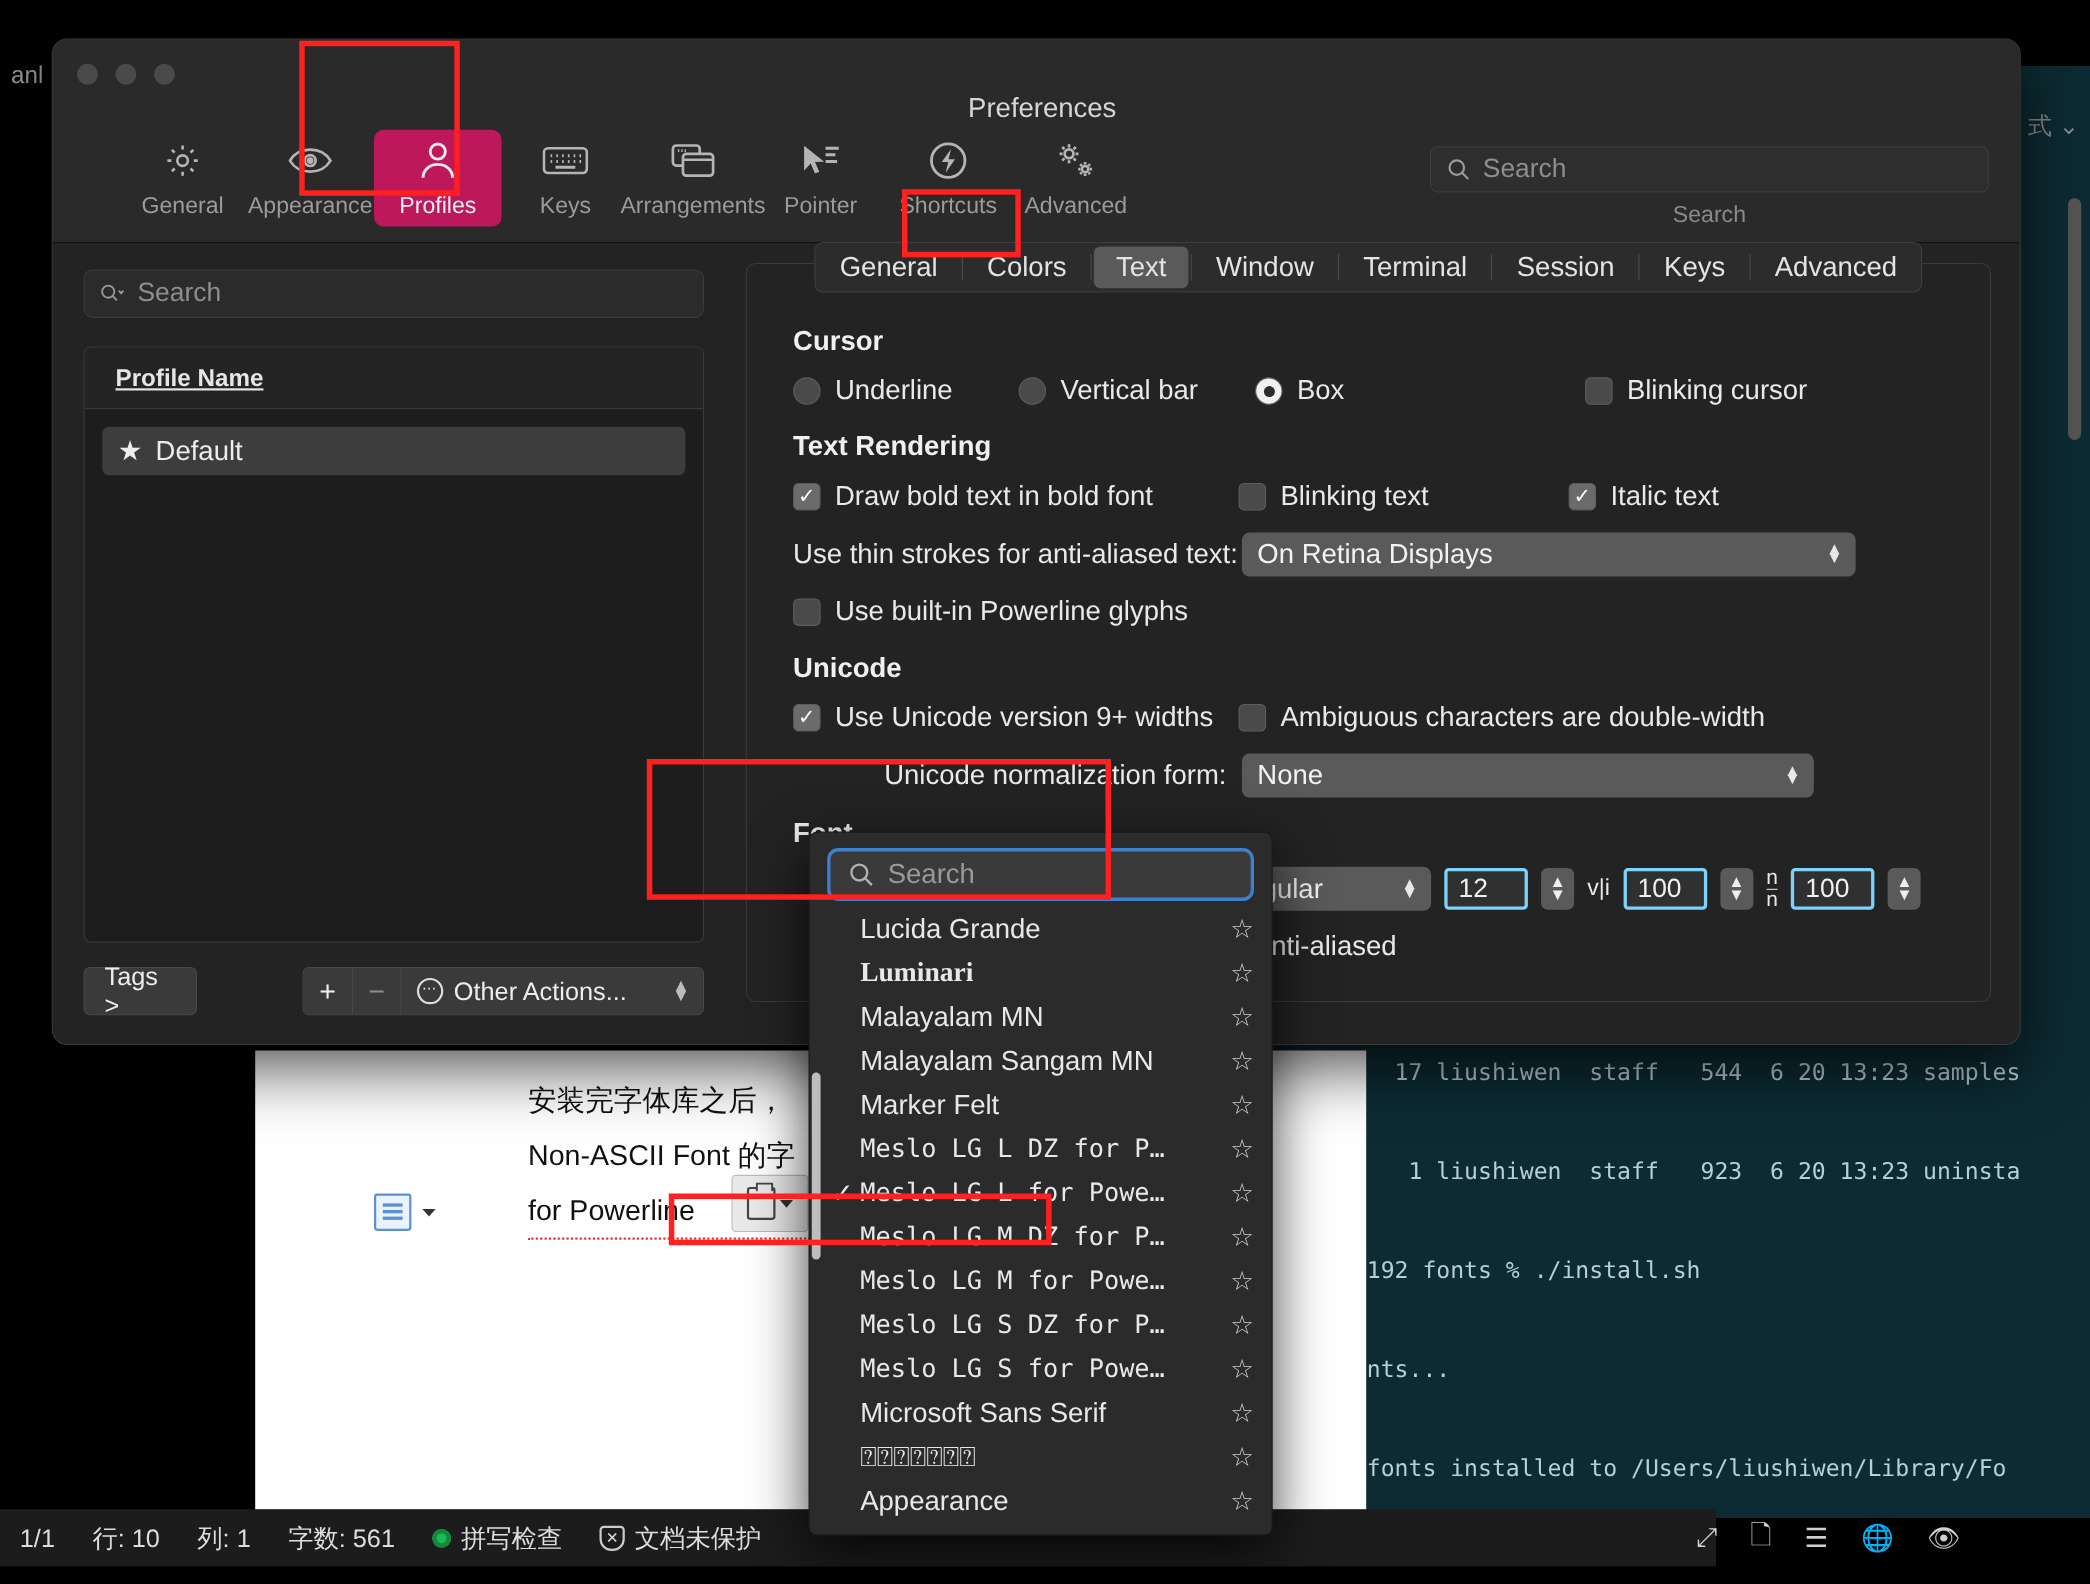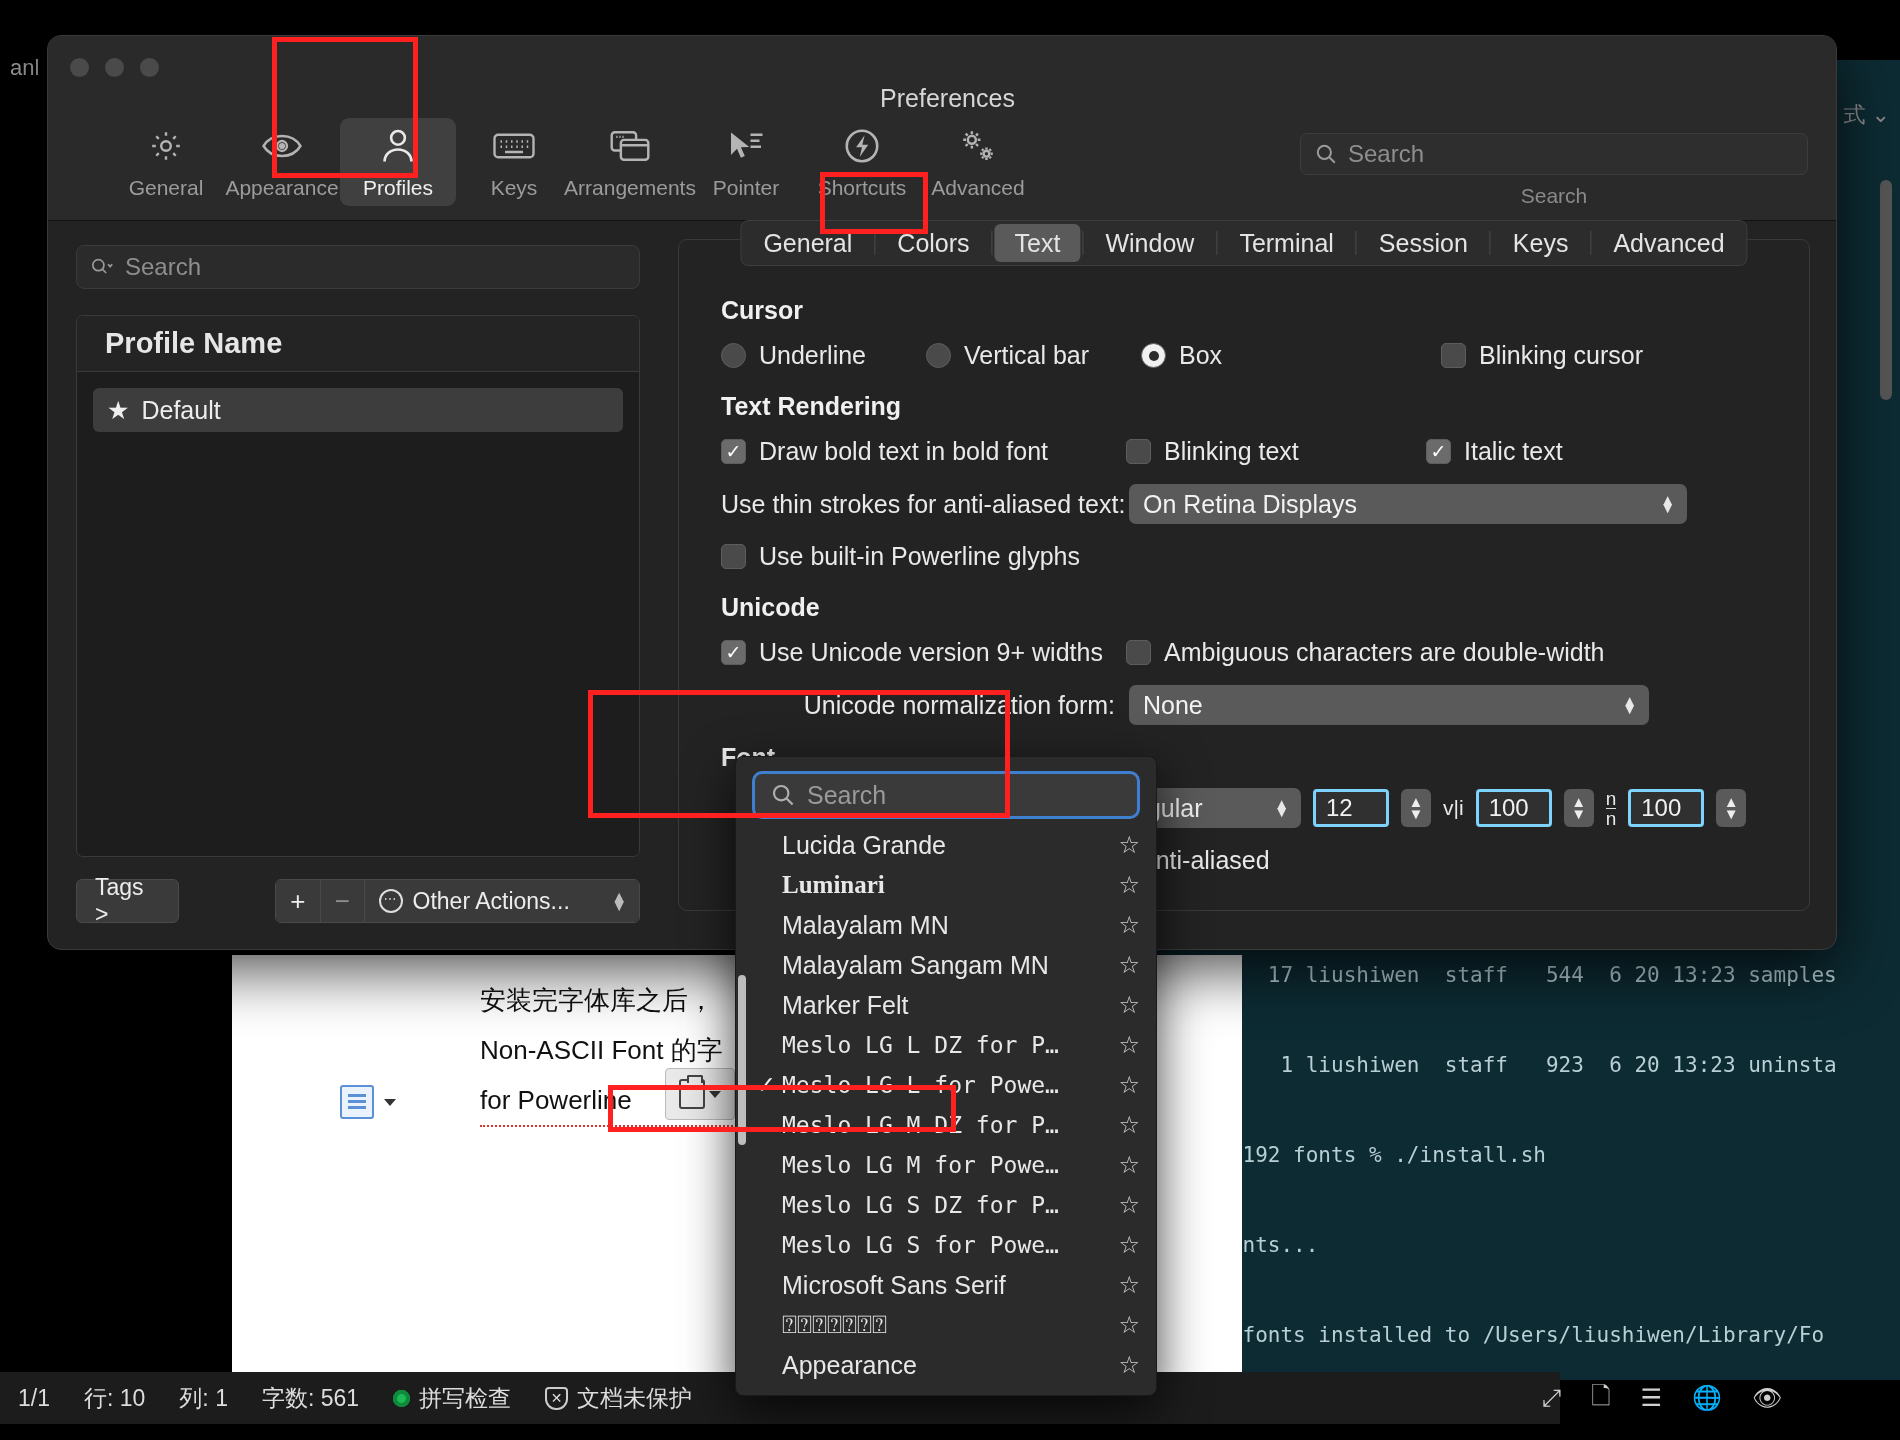--- a/index.html
+++ b/index.html
@@ -58,39 +58,39 @@
     position: absolute; left: 47px; top: 35px; width: 1790px; height: 915px;
     background: #232323; border-radius: 14px; border: 1px solid #3a3a3a;
     box-shadow: 0 20px 60px rgba(0,0,0,.7); overflow: hidden;
   }
   .titlebar { position: relative; height: 185px; background: #2a2a2a; border-bottom: 1px solid #121212; }
   .traffic { position: absolute; left: 22px; top: 22px; display: flex; gap: 16px; }
   .tl { width: 19px; height: 19px; border-radius: 50%; background: #4a4a4a; }
   .win-title { position: absolute; left: 0; right: 0; top: 48px; text-align: center; color: #d6d6d6; font-size: 25px; margin-left: 11px; }
   .toolbar { position: absolute; left: 60px; top: 82px; display: flex; align-items: flex-start; gap: 0; }
   .tbitem { width: 116px; display: flex; flex-direction: column; align-items: center; gap: 10px; padding: 8px 4px 6px; border-radius: 9px; }
-  .tbitem.sel { background: #404040; }
+  .tbitem.sel { background: #be185d; }
   .tbitem .lbl { font-size: 21px; color: #9b9b9b; }
   .tbitem.sel .lbl { color: #f0f0f0; }
   .tbicon { width: 46px; height: 40px; display: flex; align-items: center; justify-content: center; }
   .tbicon svg { stroke: #b4b4b4; fill: none; stroke-width: 1.6; }
   .tbitem.sel .tbicon svg { stroke: #e8e8e8; }
   .tb-search-wrap { position: absolute; right: 28px; top: 97px; width: 508px; }
   .tb-search { width: 100%; height: 42px; background: #2e2e2e; border: 1px solid #3d3d3d; border-radius: 7px; display: flex; align-items: center; padding: 0 14px; gap: 11px; }
   .tb-search .ph { color: #8e8e8e; font-size: 24px; }
   .tb-search-label { text-align: center; color: #8a8a8a; font-size: 21px; margin-top: 9px; }
 
   .prefs-body { position: absolute; left: 0; top: 185px; right: 0; bottom: 0; display: flex; }
 
   
   .sidebar { width: 620px; padding: 24px 28px 0 28px; }
   .side-search { height: 44px; background: #2b2b2b; border: 1px solid #3b3b3b; border-radius: 8px; display: flex; align-items: center; gap: 10px; padding: 0 14px; }
   .side-search .ph { color: #8e8e8e; font-size: 24px; }
   .prof-table { margin-top: 26px; height: 542px; background: #1d1d1d; border: 1px solid #3a3a3a; border-radius: 7px; overflow: hidden; }
-  .prof-head { height: 56px; border-bottom: 1px solid #3a3a3a; display: flex; align-items: center; padding-left: 28px; color: #e6e6e6; font-size: 29px; font-weight: bold; background:#242424;}
+  .prof-head { height: 56px; border-bottom: 1px solid #3a3a3a; display: flex; align-items: center; padding-left: 28px; color: #e6e6e6; font-size: 22px; font-weight: bold; background:#242424;text-decoration:underline;}
   .prof-list { padding: 16px 16px 0 16px; }
   .prof-row { height: 44px; border-radius: 6px; display: flex; align-items: center; gap: 12px; padding-left: 14px; color: #ededed; font-size: 25px; }
   .prof-row.sel { background: #3d3d3d; }
   .star-f { color: #eee; font-size: 25px; }
   .side-footer { margin-top: 22px; display: flex; align-items: center; }
   .tags-btn { height: 44px; padding: 0 18px; background: #3a3a3a; border: 1px solid #4a4a4a; border-radius: 6px; color: #ededed; font-size: 23px; display: flex; align-items: center; }
   .seg { margin-left: 96px; display: flex; height: 44px; border: 1px solid #4a4a4a; border-radius: 6px; overflow: hidden; }
   .seg > div { background: #3a3a3a; display: flex; align-items: center; justify-content: center; color: #ededed; font-size: 26px; border-right: 1px solid #4a4a4a; }
   .seg .plus { width: 48px; }
   .seg .minus { width: 46px; color: #8e8e8e; }

